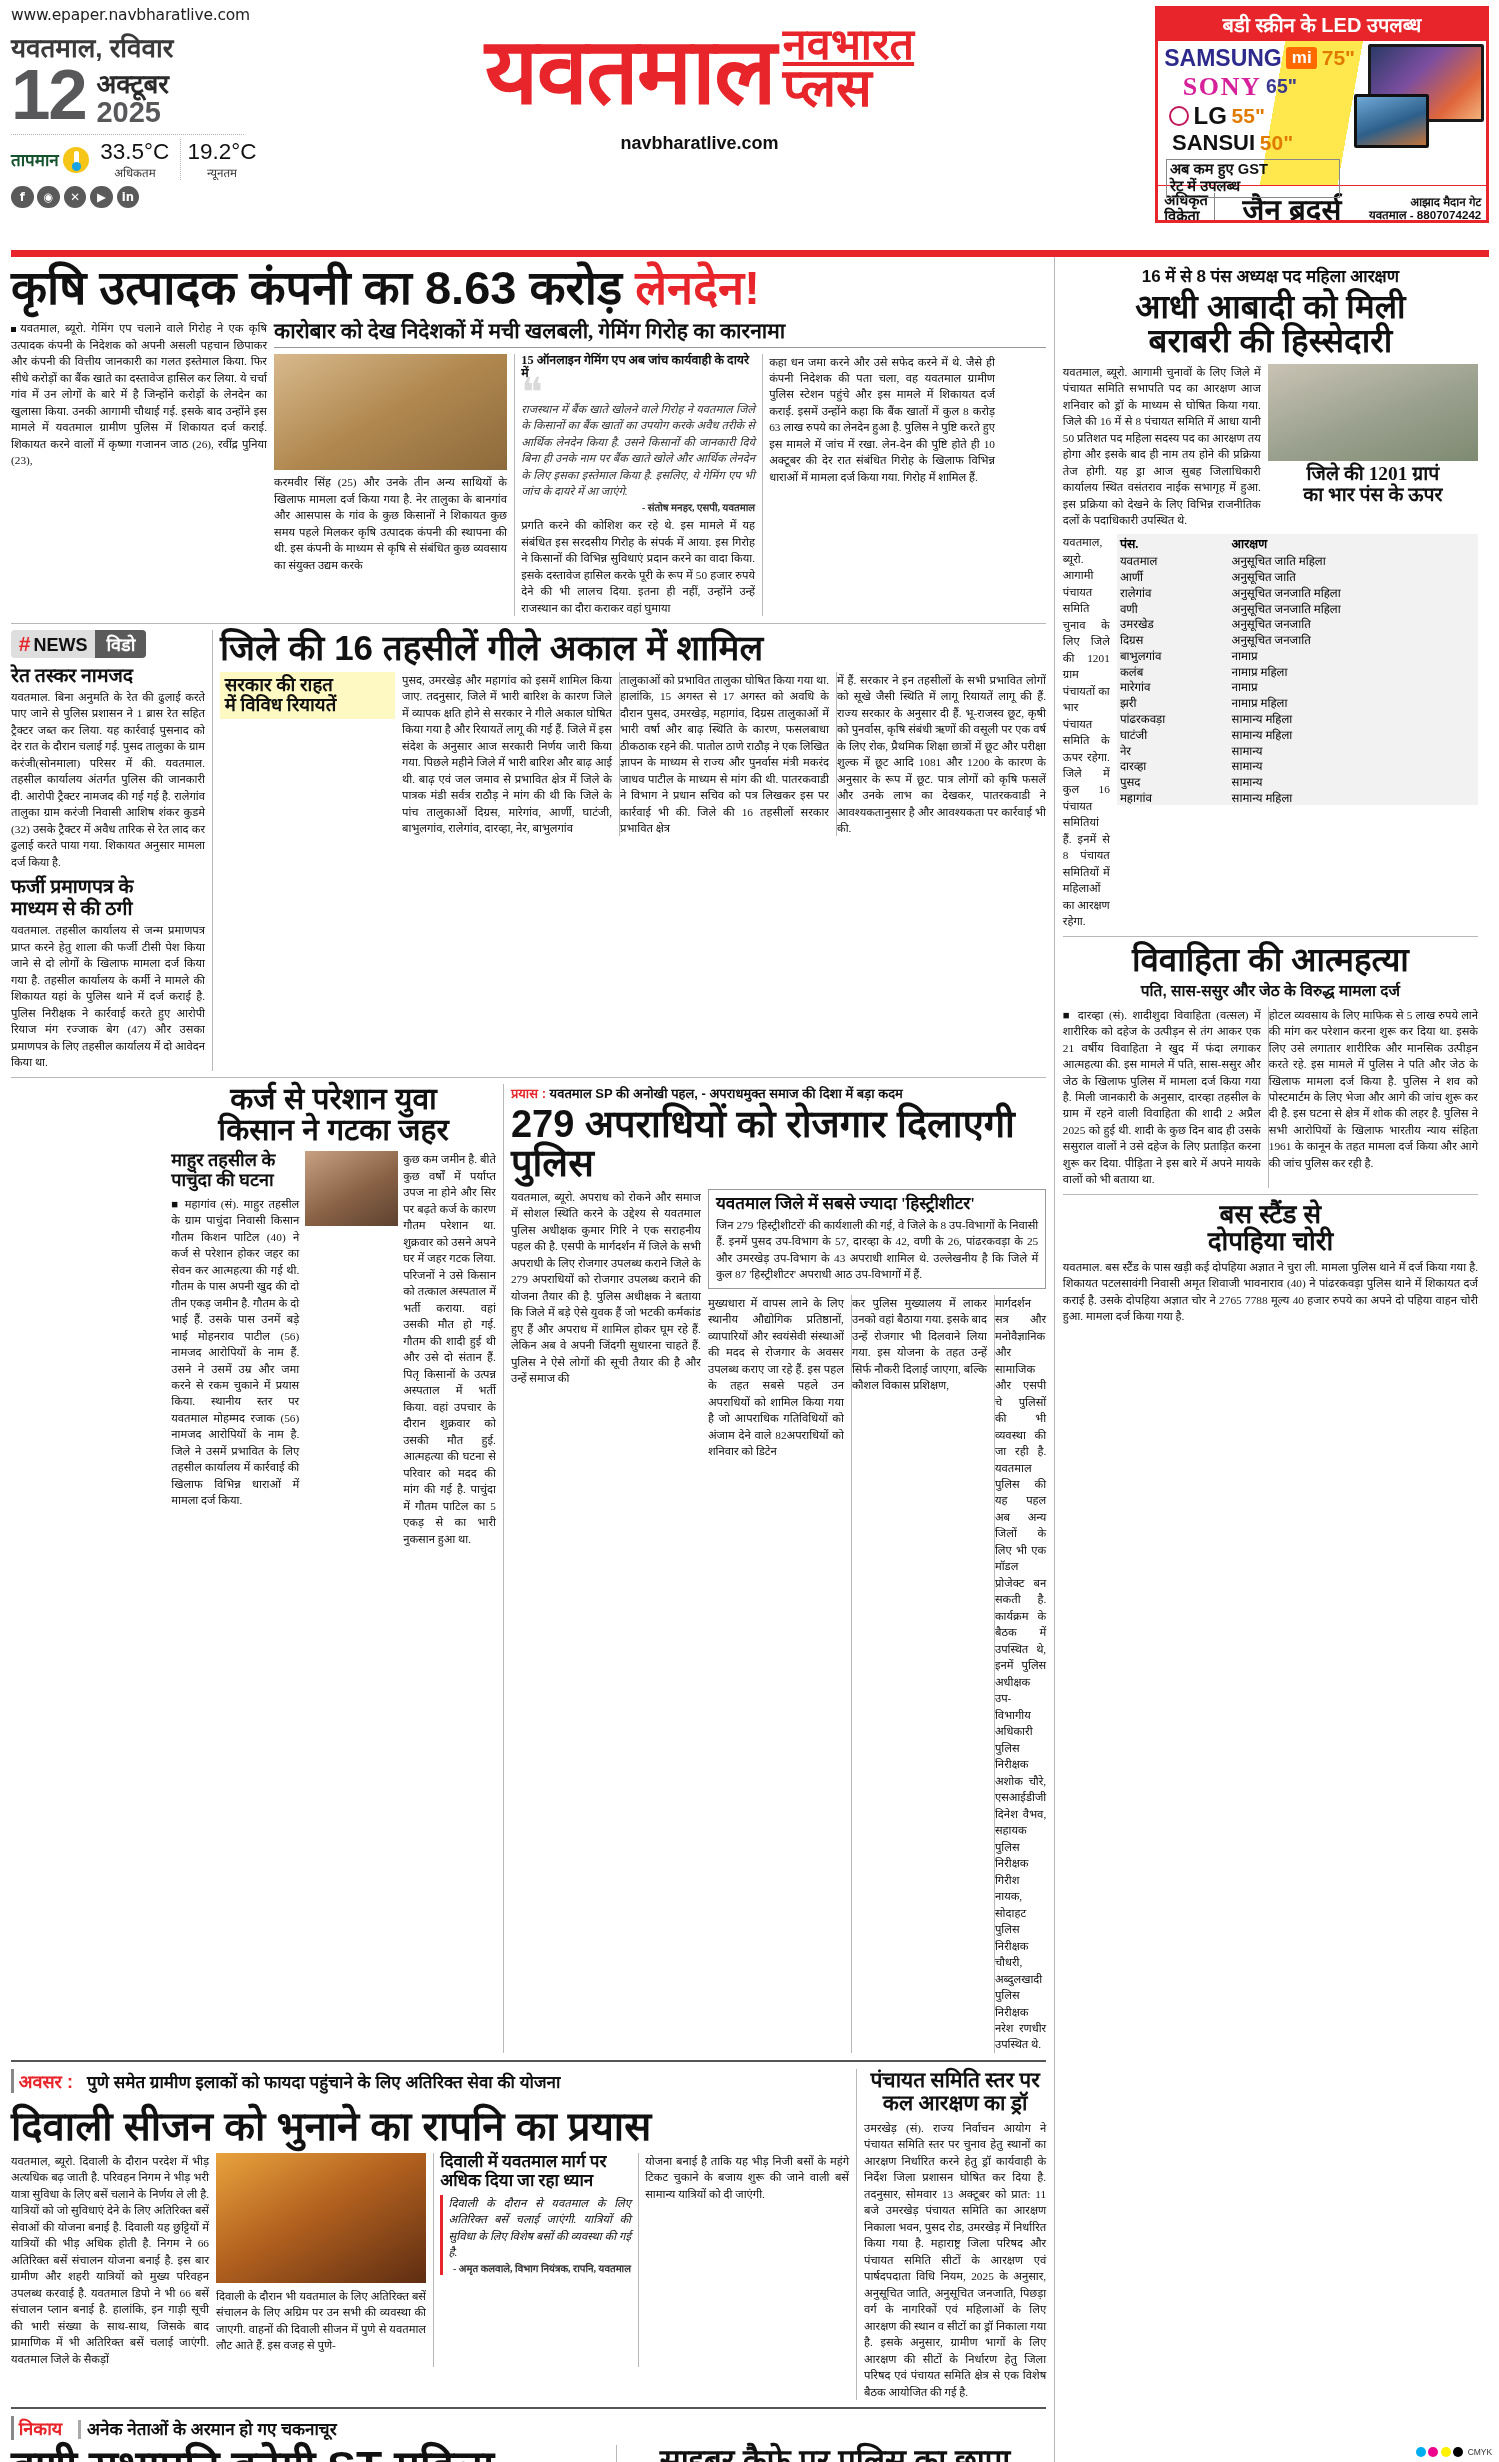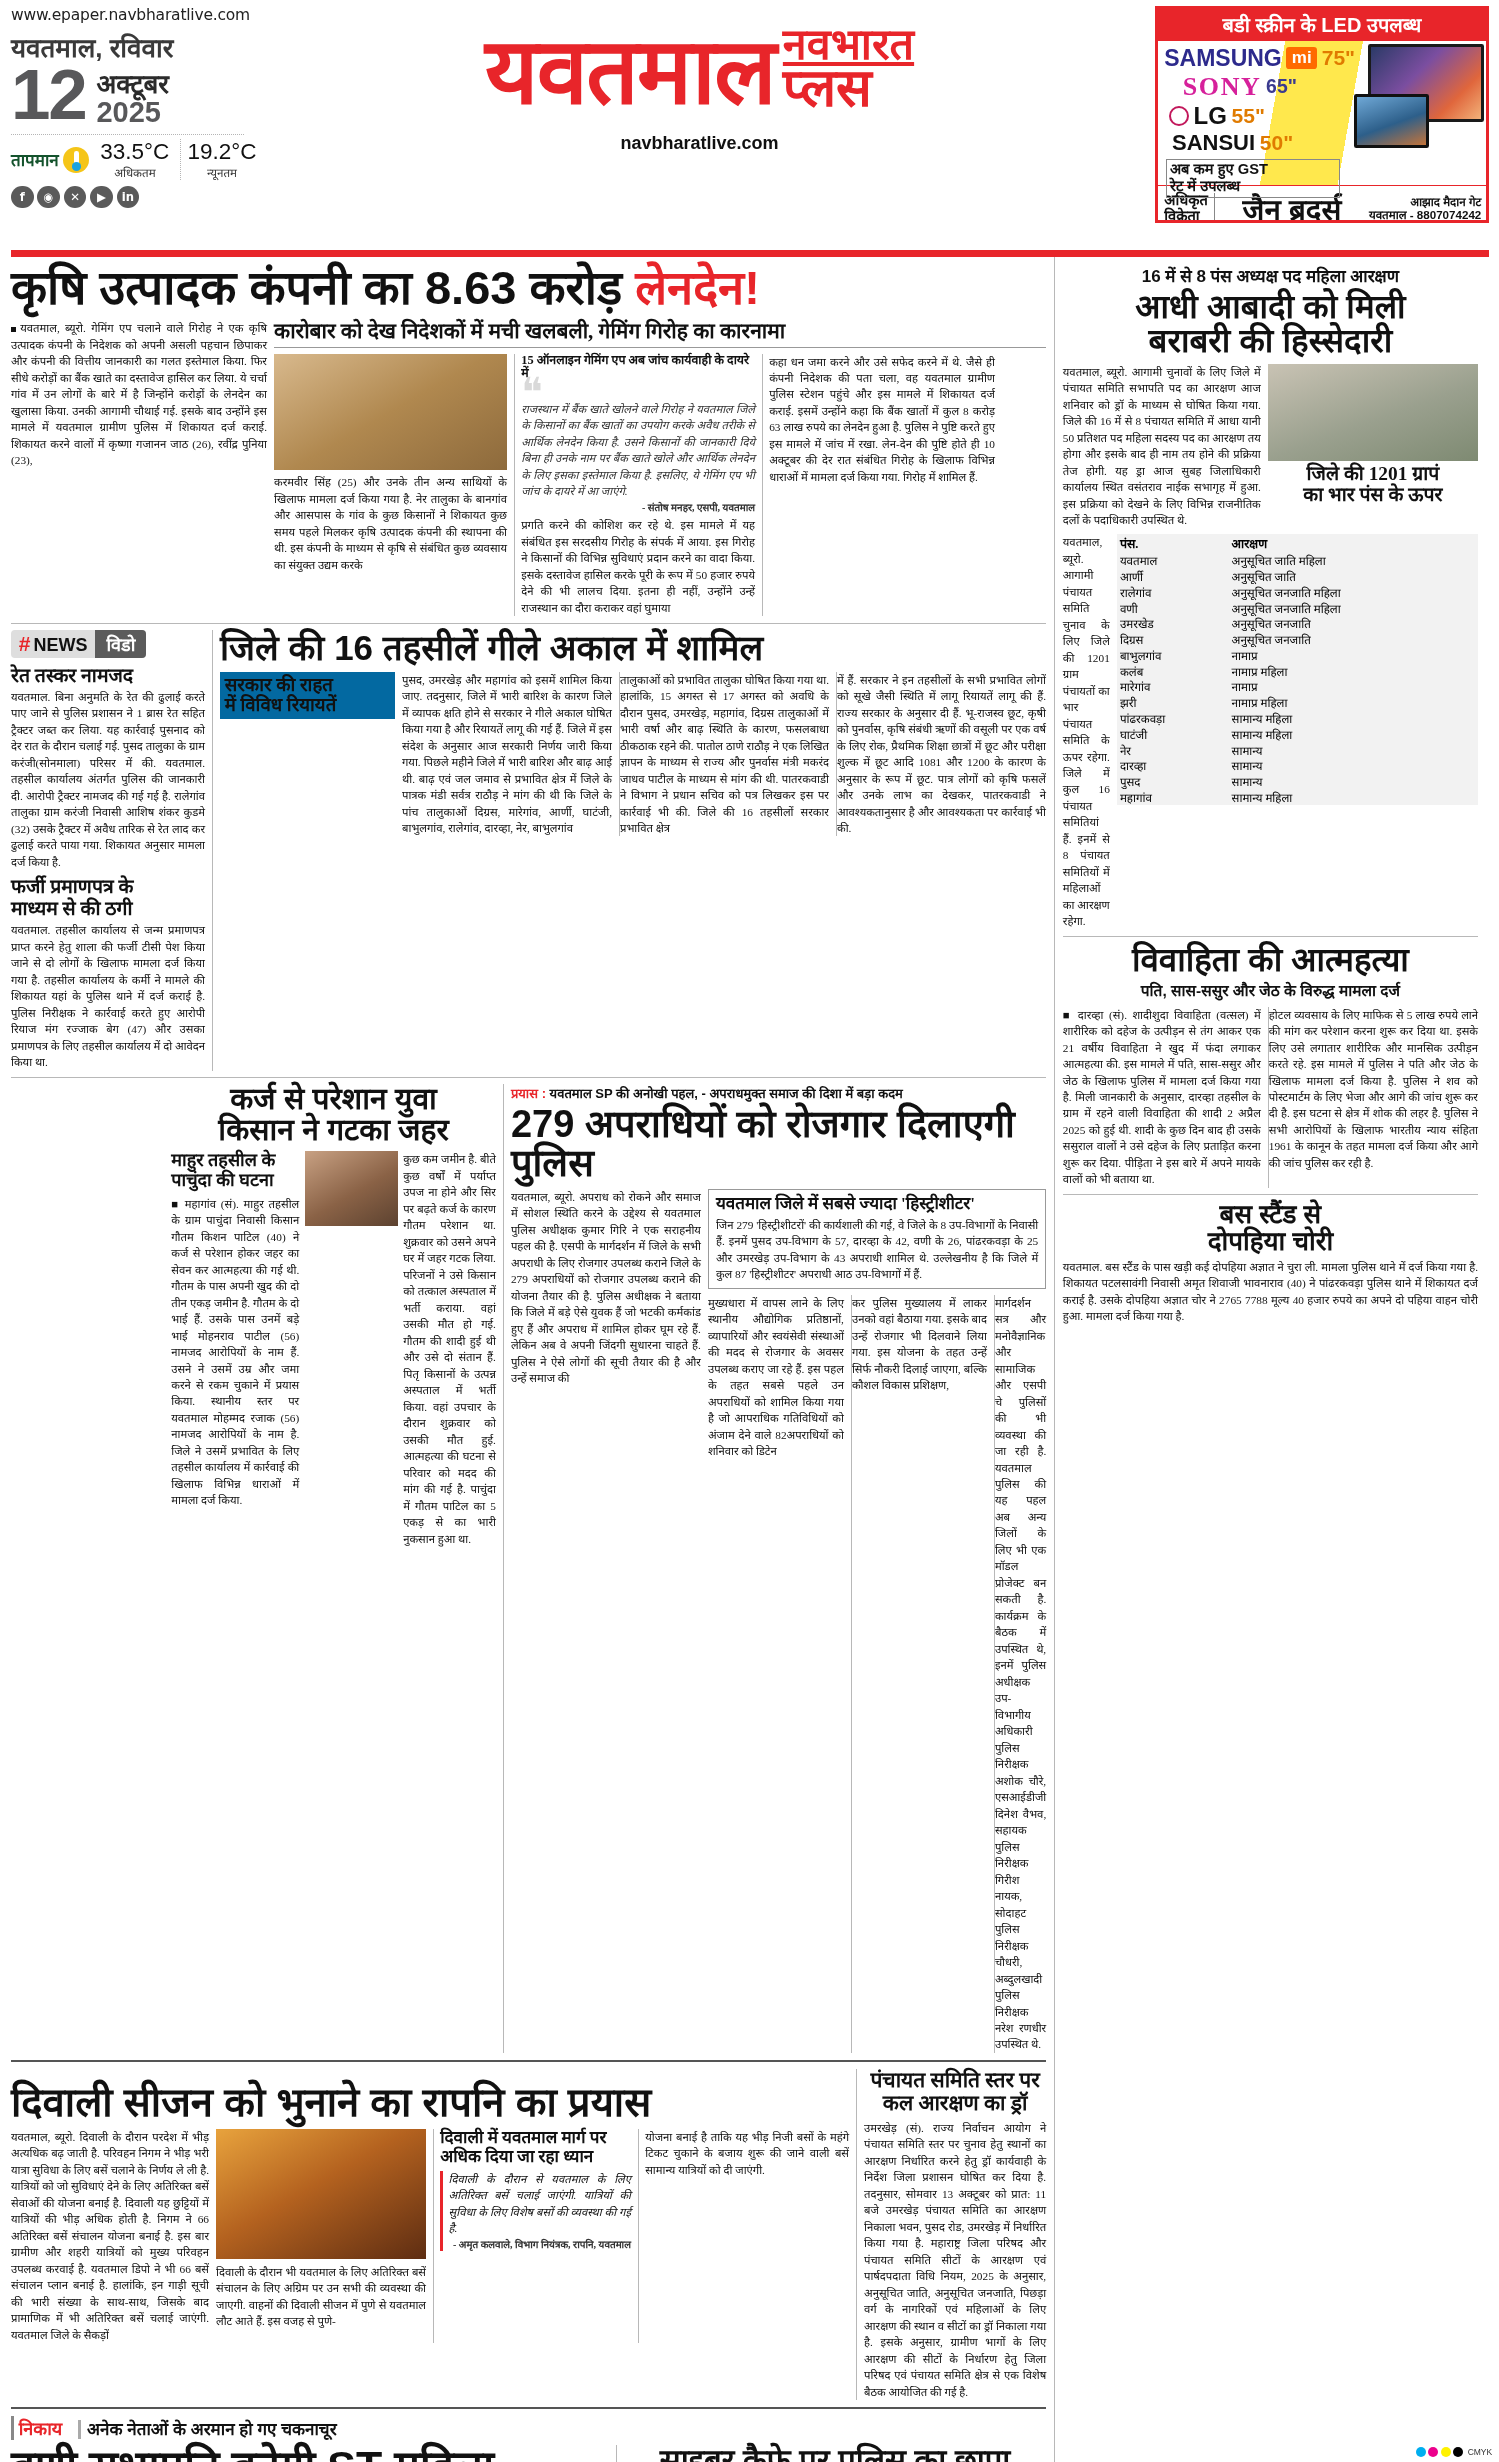--- a/index.html
+++ b/index.html
@@ -247,21 +247,21 @@
           <div class="sub-hl" style="font-size:19.4px;margin-top:6.2px;white-space:pre-line;">फर्जी प्रमाणपत्र के
 माध्यम से की ठगी</div>
           <div class="body-txt" style="margin-top:3.1px;">यवतमाल. तहसील कार्यालय से जन्म प्रमाणपत्र प्राप्त करने हेतु शाला की फर्जी टीसी पेश किया जाने से दो लोगों के खिलाफ मामला दर्ज किया गया है. तहसील कार्यालय के कर्मी ने मामले की शिकायत यहां के पुलिस थाने में दर्ज कराई है. पुलिस निरीक्षक ने कार्रवाई करते हुए आरोपी रियाज मंग रज्जाक बेग (47) और उसका प्रमाणपत्र के लिए तहसील कार्यालय में दो आवेदन किया था.</div>
         </div>
 
         <div style="flex:1;" class="col-rule">
           <div style="padding-left:7px;">
             <div class="hl" style="font-size:35px;">जिले की 16 तहसीलें गीले अकाल में शामिल</div>
             <div style="display:flex;gap:7px;margin-top:6.2px;">
               <div style="width:175px;">
-                <div class="sub-hl" style="font-size:18.6px;white-space:pre-line;background:#0369a1;padding:3.1px 4.7px;">सरकार की राहत
+                <div class="sub-hl" style="font-size:18.6px;white-space:pre-line;background:#fef9c3;padding:3.1px 4.7px;">सरकार की राहत
 में विविध रियायतें</div>
               </div>
               <div style="width:210px;" class="body-txt">पुसद, उमरखेड़ और महागांव को इसमें शामिल किया जाए. तदनुसार, जिले में भारी बारिश के कारण जिले में व्यापक क्षति होने से सरकार ने गीले अकाल घोषित किया गया है और रियायतें लागू की गई हैं. जिले में इस संदेश के अनुसार आज सरकारी निर्णय जारी किया गया. पिछले महीने जिले में भारी बारिश और बाढ़ आई थी. बाढ़ एवं जल जमाव से प्रभावित क्षेत्र में जिले के पात्रक मंडी सर्वत्र राठौड़ ने मांग की थी कि जिले के पांच तालुकाओं दिग्रस, मारेगांव, आर्णी, घाटंजी, बाभुलगांव, रालेगांव, दारव्हा, नेर, बाभुलगांव</div>
               <div style="width:210px;" class="body-txt col-rule">तालुकाओं को प्रभावित तालुका घोषित किया गया था. हालांकि, 15 अगस्त से 17 अगस्त को अवधि के दौरान पुसद, उमरखेड़, महागांव, दिग्रस तालुकाओं में भारी वर्षा और बाढ़ स्थिति के कारण, फसलबाधा ठीकठाक रहने की. पातोल ठाणे राठौड़ ने एक लिखित ज्ञापन के माध्यम से राज्य और पुनर्वास मंत्री मकरंद जाधव पाटील के माध्यम से मांग की थी. पातरकवाडी ने विभाग ने प्रधान सचिव को पत्र लिखकर इस पर कार्रवाई भी की. जिले की 16 तहसीलों सरकार प्रभावित क्षेत्र</div>
               <div style="width:210px;" class="body-txt col-rule">में हैं. सरकार ने इन तहसीलों के सभी प्रभावित लोगों को सूखे जैसी स्थिति में लागू रियायतें लागू की हैं. राज्य सरकार के अनुसार दी हैं. भू-राजस्व छूट, कृषी को पुनर्वास, कृषि संबंधी ऋणों की वसूली पर एक वर्ष के लिए रोक, प्रैथमिक शिक्षा छात्रों में छूट और परीक्षा शुल्क में छूट आदि 1081 और 1200 के कारण के अनुसार के रूप में छूट. पात्र लोगों को कृषि फसलें और उनके लाभ का देखकर, पातरकवाडी ने आवश्यकतानुसार है और आवश्यकता पर कार्रवाई भी की.</div>
             </div>
           </div>
         </div>
       </div>
 
@@ -309,20 +309,24 @@
               </div>
             </div>
           </div>
         </div>
       </div>
 
       <div class="hr-thick" style="margin:7px 0;"></div>
 
       <div style="display:flex;gap:7px;">
         <div style="width:838px;">
+          <div class="kicker" style="font-size:17px;">
+            <span class="tagbox">अवसर :</span>
+            <span style="margin-left:4.7px;font-size:17px;">पुणे समेत ग्रामीण इलाकों को फायदा पहुंचाने के लिए अतिरिक्त सेवा की योजना</span>
+          </div>
           <div class="hl" style="font-size:40px;margin-top:13px;">दिवाली सीजन को भुनाने का रापनि का प्रयास</div>
 
           <div style="display:flex;gap:7px;margin-top:6.2px;">
             <div style="width:198px;" class="body-txt">यवतमाल, ब्यूरो. दिवाली के दौरान परदेश में भीड़ अत्यधिक बढ़ जाती है. परिवहन निगम ने भीड़ भरी यात्रा सुविधा के लिए बसें चलाने के निर्णय ले ली है. यात्रियों को जो सुविधाएं देने के लिए अतिरिक्त बसें सेवाओं की योजना बनाई है. दिवाली यह छुट्टियों में यात्रियों की भीड़ अधिक होती है. निगम ने 66 अतिरिक्त बसें संचालन योजना बनाई है. इस बार ग्रामीण और शहरी यात्रियों को मुख्य परिवहन उपलब्ध करवाई है. यवतमाल डिपो ने भी 66 बसें संचालन प्लान बनाई है. हालांकि, इन गाड़ी सूची की भारी संख्या के साथ-साथ, जिसके बाद प्रामाणिक में भी अतिरिक्त बसें चलाई जाएंगी. यवतमाल जिले के सैकड़ों</div>
             <div style="width:210px;">
               <div class="photo diya" style="height:130px;"></div>
               <div class="body-txt" style="margin-top:4.7px;">दिवाली के दौरान भी यवतमाल के लिए अतिरिक्त बसें संचालन के लिए अग्रिम पर उन सभी की व्यवस्था की जाएगी. वाहनों की दिवाली सीजन में पुणे से यवतमाल लौट आते हैं. इस वजह से पुणे-</div>
             </div>
             <div style="width:198px;" class="col-rule">
               <div style="padding-left:6.2px;">

